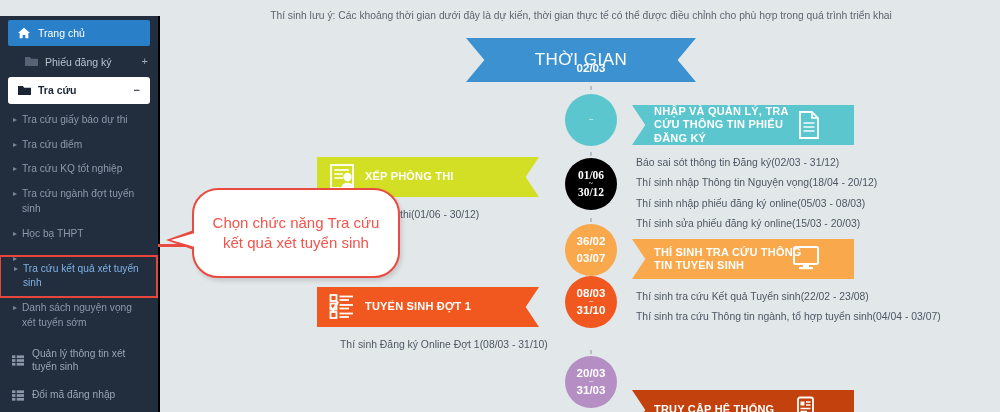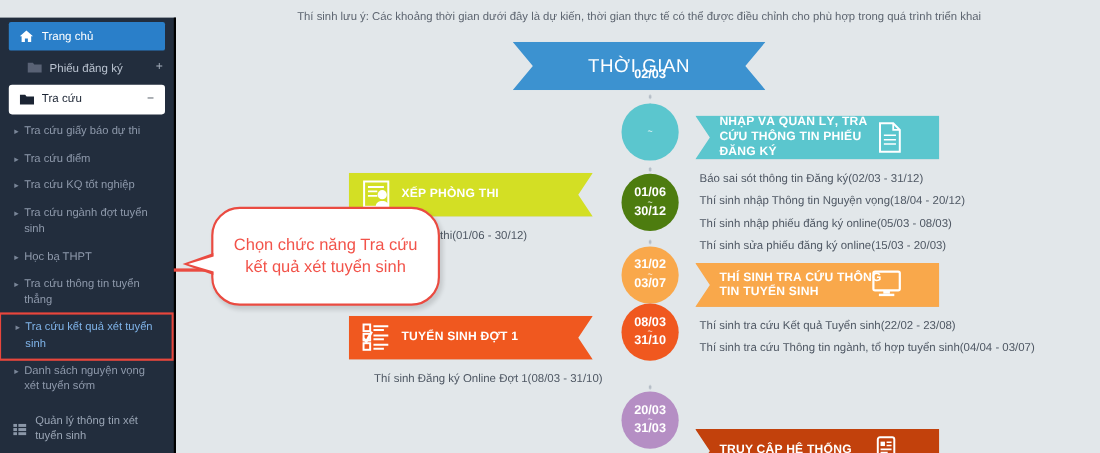--- a/index.html
+++ b/index.html
@@ -26,21 +26,21 @@
     padding: 6px 10px 6px 25px;
     color: #b9c2cf; font-size: 10.5px;
     line-height: 1.35;
   }
   .side-row.home {
     background: #2a7fc9; color: #ffffff;
     margin: 2px 8px 2px 8px; border-radius: 2px;
     padding: 6px 10px;
   }
   .side-row.active-white {
-    background: #ffffff; color: #1b2433; font-weight: 400;
+    background: #ffffff; color: #1b2433; font-weight: 700;
     margin: 2px 8px; border-radius: 3px; padding: 6px 10px;
   }
   .side-row .ic { width: 16px; flex: 0 0 16px; display:inline-flex; align-items:center; }
   .side-row .lbl { flex: 1 1 auto; padding-left: 4px; }
   .side-row .plus { flex: 0 0 auto; font-size: 11px; opacity: .85; }
 
   .sub-list { padding: 2px 0 4px 0; }
   .sub-item {
     color: #8e99ab; font-size: 10.2px;
     padding: 5px 10px 5px 22px;
@@ -218,21 +218,20 @@
       <div class="sub-item">
         <span class="tri">▸</span>
         <span>Tra cứu ngành đợt tuyển sinh</span>
       </div>
       <div class="sub-item">
         <span class="tri">▸</span>
         <span>Học bạ THPT</span>
       </div>
       <div class="sub-item">
         <span class="tri">▸</span>
-        <span>Tra cứu thông tin tuyển thẳng</span>
       </div>
       <div class="sub-item hl boxed">
         <span class="tri">▸</span>
         <span>Tra cứu kết quả xét tuyển sinh</span>
       </div>
       <div class="sub-item">
         <span class="tri">▸</span>
         <span>Danh sách nguyện vọng xét tuyển sớm</span>
       </div>
     </div>
@@ -281,27 +280,27 @@
       <div class="dots" style="top:198px;height:22px;"></div>
       <div class="dots" style="top:264px;height:24px;"></div>
 
     </div>
 
     <div class="circ" style="top:94px;  background:#5bc6ce;gap:43px;">
       <span>02/03</span>
       <span class="tilde">~</span>
       <span>20/03</span>
     </div>
-    <div class="circ" style="top:158px; background:#4d7c0f;">
+    <div class="circ" style="top:158px; background:#000000;font-family:Liberation Serif, serif;">
       <span>01/06</span>
       <span class="tilde">~</span>
       <span>30/12</span>
     </div>
     <div class="circ" style="top:224px; background:#f9a84b;">
-      <span>31/02</span>
+      <span>36/02</span>
       <span class="tilde">~</span>
       <span>03/07</span>
     </div>
     <div class="circ" style="top:276px; background:#f0581f;">
       <span>08/03</span>
       <span class="tilde">~</span>
       <span>31/10</span>
     </div>
     <div class="circ" style="top:356px; background:#b58ec4;">
       <span>20/03</span>

